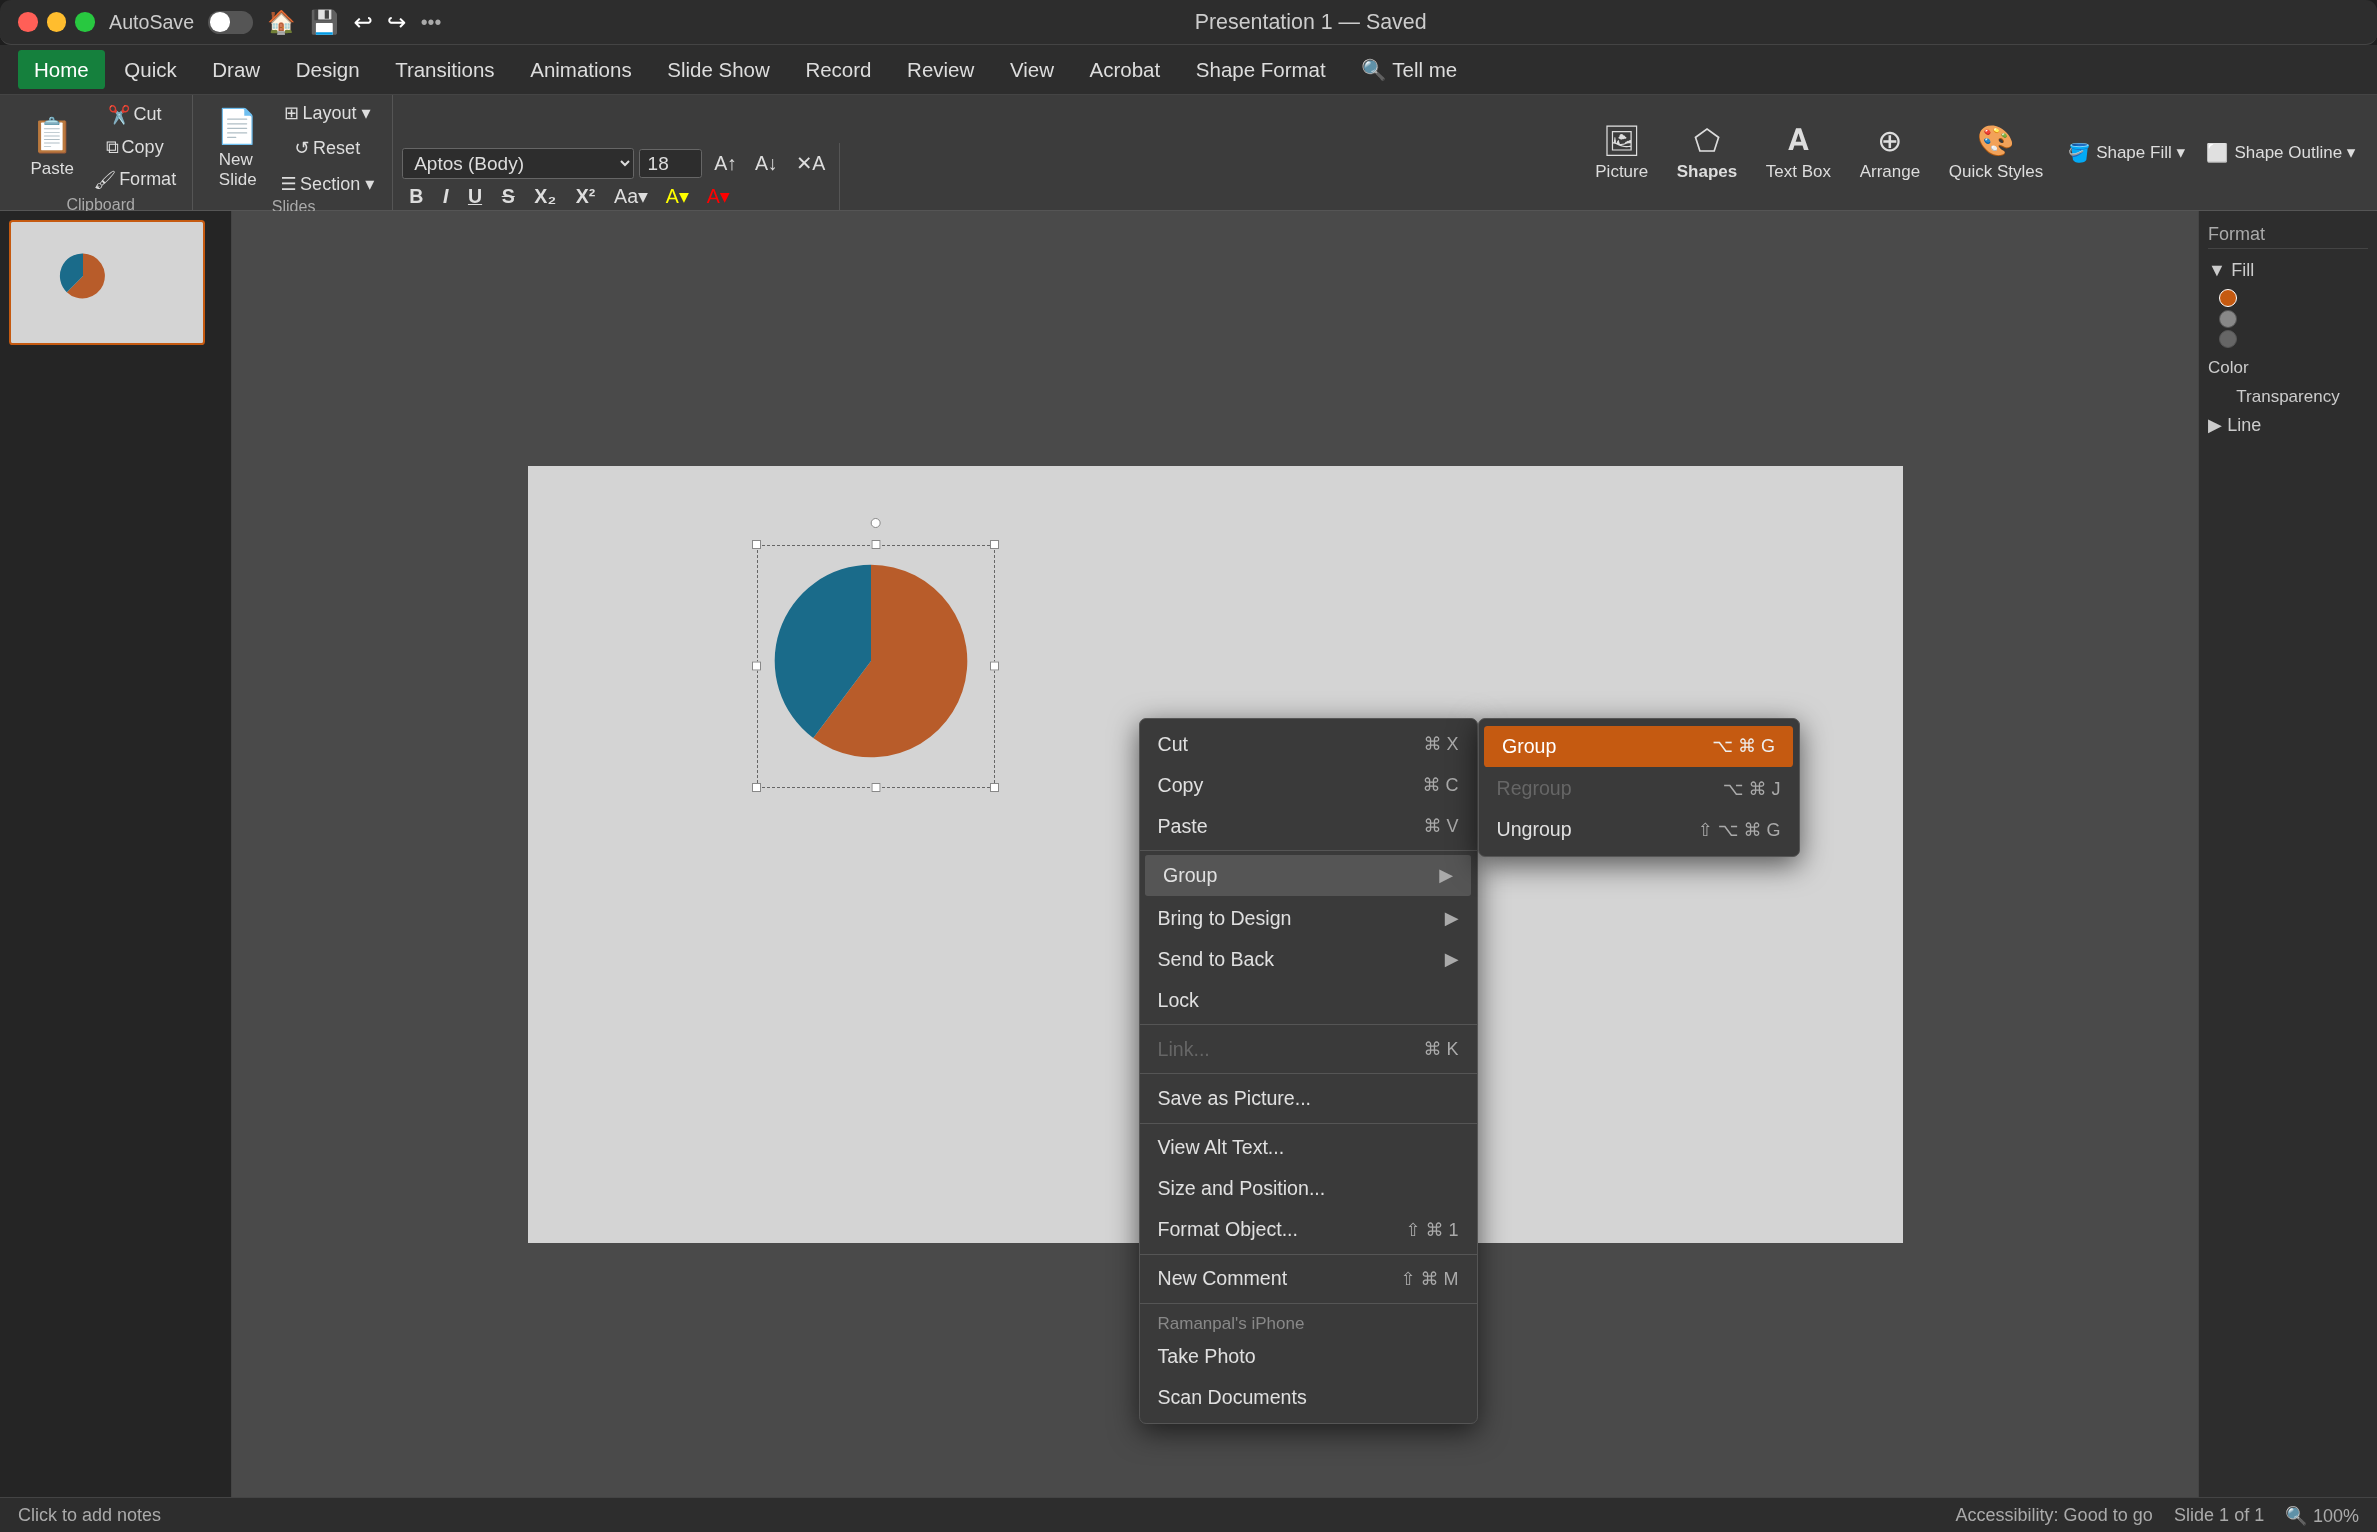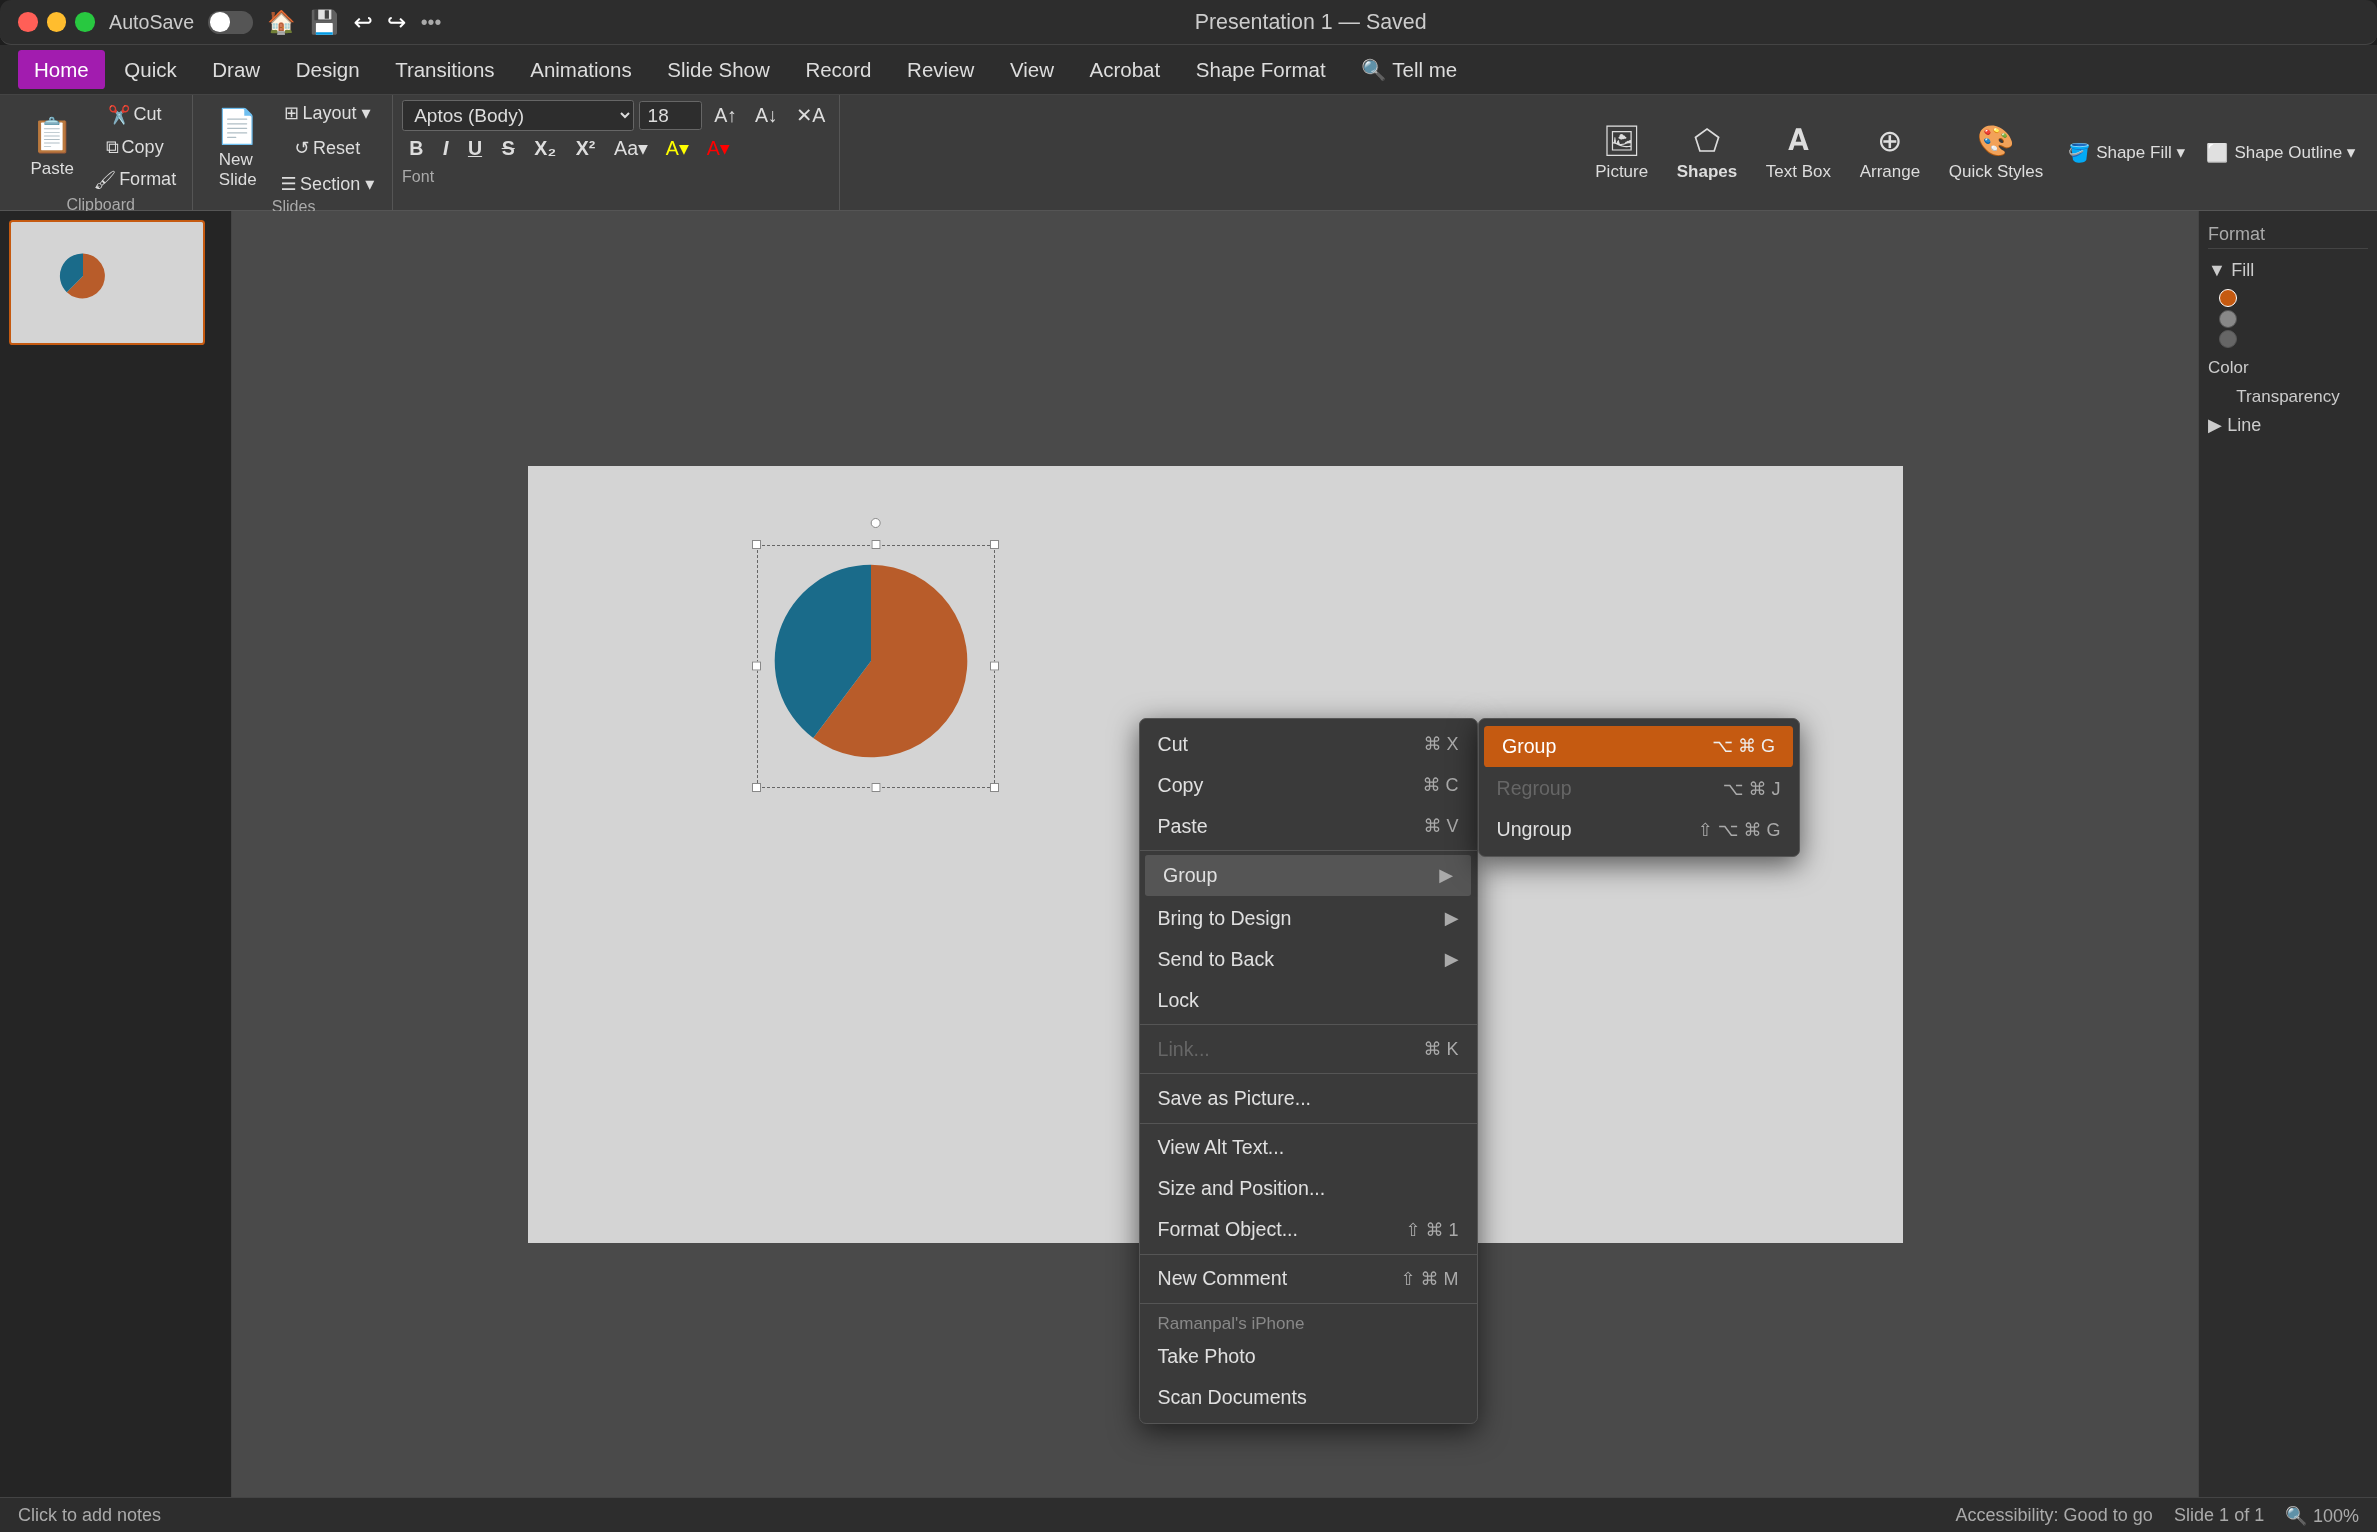--- a/index.html
+++ b/index.html
@@ -37,21 +37,21 @@
       gap: 3.6px;
       border-bottom: 0.9px solid #444;
     }
     .menu-item {
       padding: 7.1px 16px;
       font-size: 20.5px;
       color: #ddd;
       cursor: pointer;
       border-radius: 3.6px;
     }
-    .menu-item.active { background: #a21caf; color: #fff; }
+    .menu-item.active { background: #15803d; color: #fff; }
 
     
     .ribbon {
       height: 116px;
       background: #3c3c3c;
       display: flex;
       align-items: stretch;
       padding: 0 9px;
       border-bottom: 0.9px solid #555;
       gap: 1.8px;
@@ -97,20 +97,21 @@
     .ribbon-large-btn .icon { font-size: 34px; }
     .ribbon-large-btn .label { font-size: 17px; }
 
     
     .ribbon-font-area {
       display: flex;
       flex-direction: column;
       gap: 3.6px;
       padding: 5.4px 7.1px;
       border-right: 0.9px solid #555;
+      margin-top: 48px;
     }
     .font-row1, .font-row2 { display: flex; align-items: center; gap: 5.4px; }
     .font-select {
       background: #2d2d2d;
       color: #ddd;
       border: 0.9px solid #666;
       padding: 2.7px 7.1px;
       font-size: 19px;
       border-radius: 2.7px;
       width: 232px;

